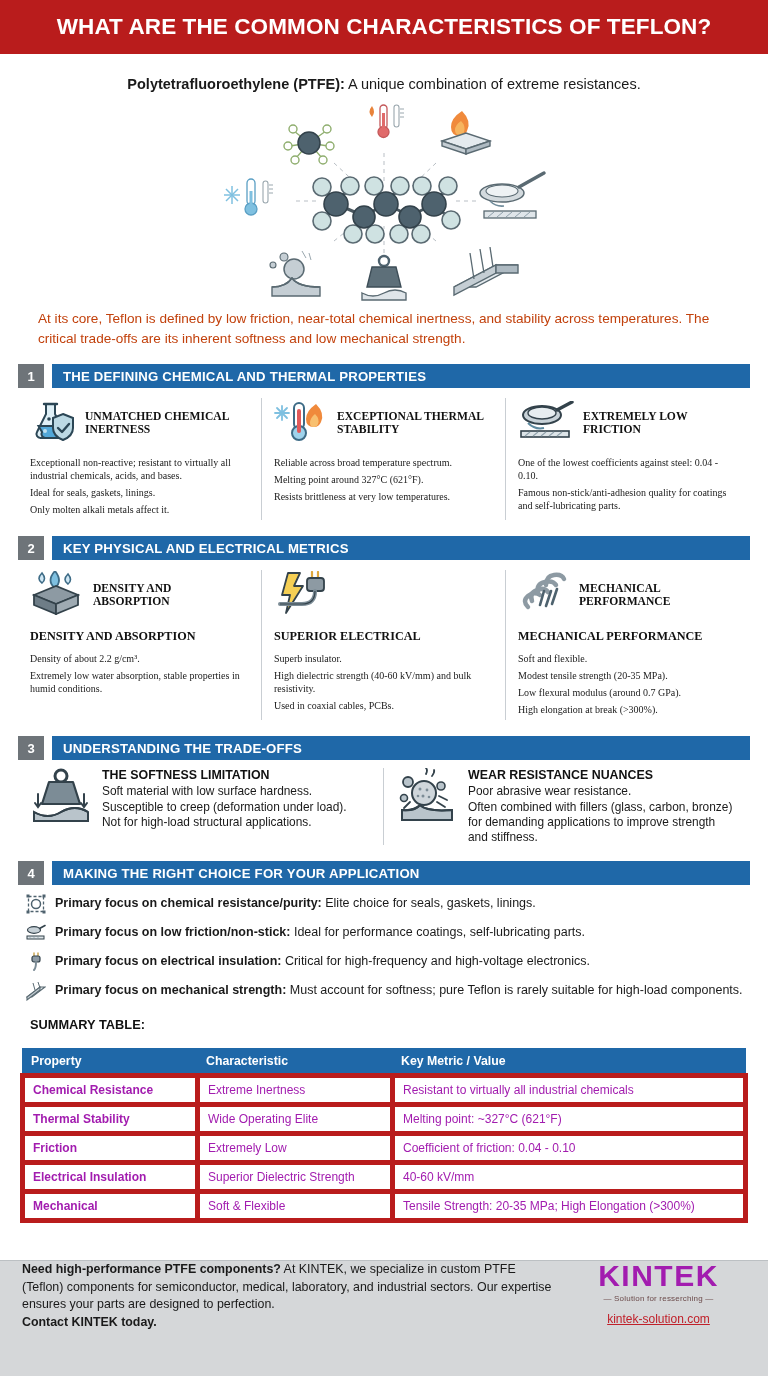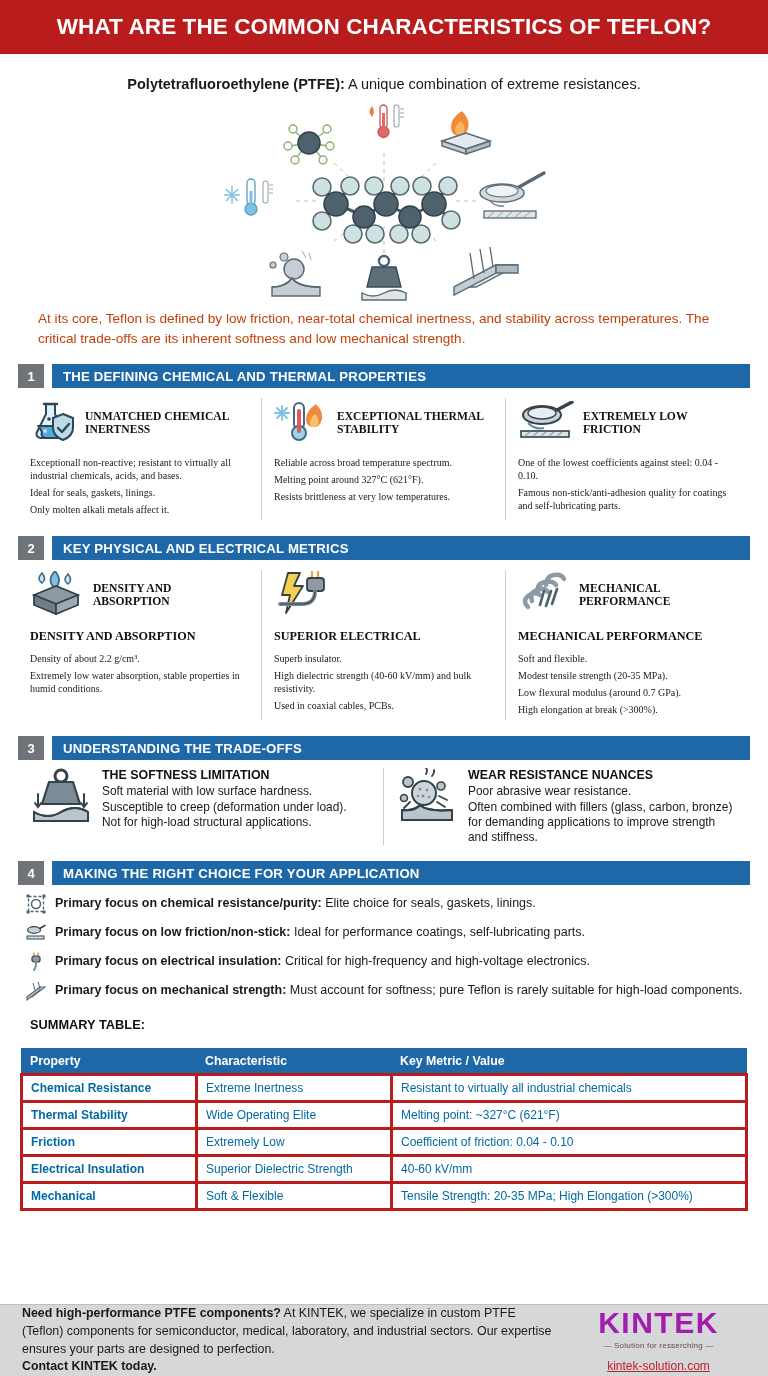--- a/index.html
+++ b/index.html
@@ -191,38 +191,37 @@
     background: #1f68a8;
     color: #ffffff;
     text-align: left;
     font-weight: bold;
     padding: 5px 8px;
     font-size: 12.3px;
     border: 1px solid #1f68a8;
   }
   table.summary td {
     padding: 5px 8px;
-    border: 3px solid #b91c1c;
-    color: #0369a1;
+    border: 5px solid #b91c1c;
+    color: #a21caf;
     vertical-align: middle;
   }
   table.summary td.prop { font-weight: bold; width: 175px; }
   table.summary td.char { width: 195px; }
 
   
   .footer {
     position: absolute;
     left: 0;
     bottom: 0;
     width: 768px;
-    height: 72px;
+    height: 116px;
     background: #d5d7d9;
     border-top: 1px solid #bcc0c3;
     display: flex;
-    align-items: center;
     padding: 0 22px;
   }
   .footer-text {
     flex: 1;
     font-size: 12.4px;
     line-height: 1.42;
     color: #1a1a1a;
     padding-right: 14px;
   }
   .footer-text b { font-weight: bold; }

